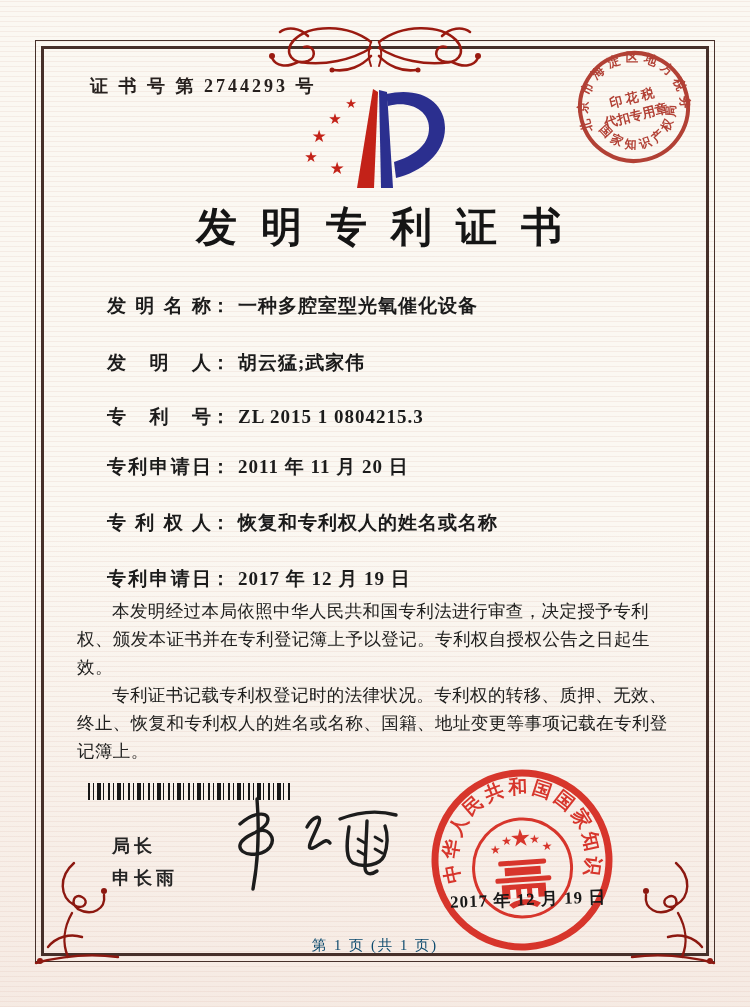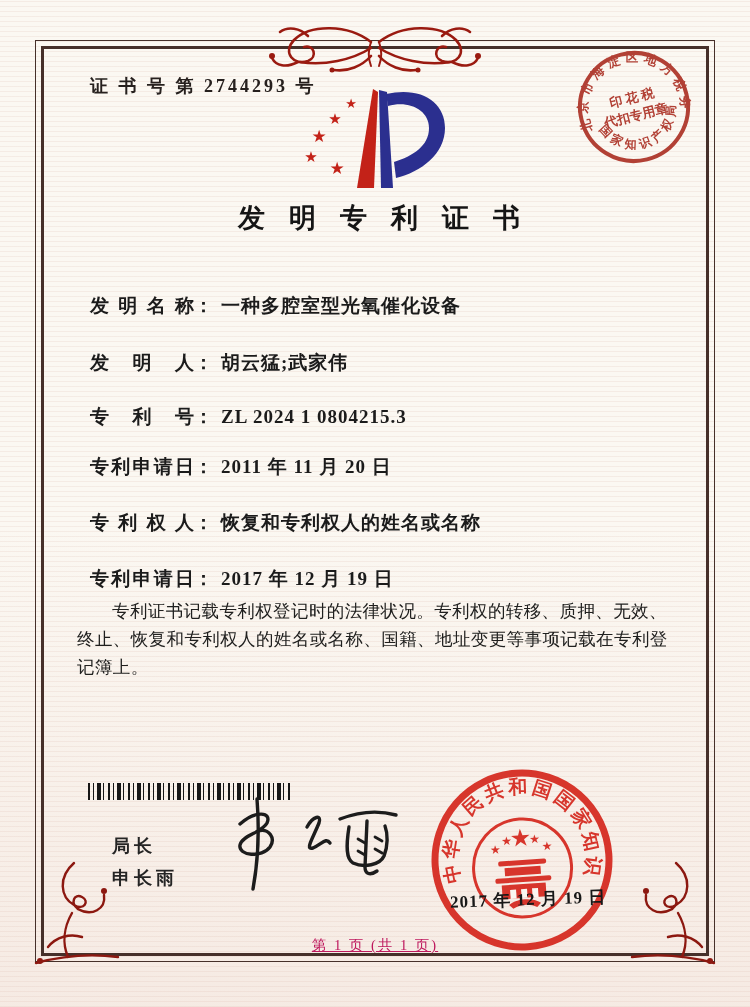--- a/index.html
+++ b/index.html
@@ -23,44 +23,44 @@
   .content{position:absolute;inset:0;z-index:3;}
 
   .cert-no{position:absolute;left:90px;top:74px;font-size:18px;font-weight:700;letter-spacing:3px;color:#26201e;}
 
   .tax-stamp{position:absolute;left:575px;top:48px;width:118px;height:118px;transform:rotate(-14deg);opacity:.88;}
   .logo{position:absolute;left:293px;top:86px;width:170px;height:108px;}
 
   .title{
     position:absolute;left:8px;right:0;top:200px;text-align:center;
     font-family:"Liberation Sans","DejaVu Sans",sans-serif;
-    font-size:27px;font-weight:700;letter-spacing:24px;text-indent:24px;color:#151515;
+    font-size:41px;font-weight:700;letter-spacing:24px;text-indent:24px;color:#151515;
   }
 
   .fields{position:absolute;left:90px;top:288px;right:70px;}
   .frow{position:absolute;left:0;font-size:19px;font-weight:700;white-space:nowrap;color:#1b1b1b;}
-  .flabel{display:inline-block;width:104px;text-align:justify;text-align-last:justify;vertical-align:bottom;}
+  .flabel{display:inline-block;width:104px;text-align:justify;text-align-last:justify;vertical-align:bottom;margin-left:17px;}
   .fsep{display:inline-block;margin-right:8px;}
   .fvalue{letter-spacing:1px;margin-top:28px;}
 
   .body-text{position:absolute;left:77px;right:72px;top:597px;font-size:17.5px;line-height:28px;letter-spacing:.4px;color:#20201f;}
   .body-text p{margin:0;text-indent:2em;}
 
   .barcode{
     position:absolute;left:88px;top:783px;width:204px;height:17px;
     background:repeating-linear-gradient(90deg,#161616 0 2px,transparent 2px 5px,#161616 5px 6px,transparent 6px 9px,#161616 9px 13px,transparent 13px 15px,#161616 15px 16px,transparent 16px 20px);
   }
 
   .sig-block{position:absolute;left:88px;top:830px;font-size:18px;line-height:32px;letter-spacing:4px;color:#242424;font-weight:600;margin-left:24px;}
   .signature{position:absolute;left:212px;top:792px;width:195px;height:102px;}
 
   .seal{position:absolute;left:430px;top:768px;width:184px;height:184px;transform:rotate(-4deg);opacity:.93;}
   .grant-date{position:absolute;left:450px;top:888px;font-size:17px;font-weight:700;letter-spacing:1px;color:#181818;transform:rotate(-2deg);z-index:4;}
 
-  .footer-page{position:absolute;left:0;right:0;top:936px;text-align:center;font-size:14.5px;letter-spacing:2px;color:#be185d;text-decoration:underline;}
+  .footer-page{position:absolute;left:0;right:0;top:936px;text-align:center;font-size:14.5px;letter-spacing:2px;color:#0c4a6e;}
 
   .ornament-top{position:absolute;left:248px;top:16px;width:254px;height:62px;z-index:2;}
   .ornament-bl{position:absolute;left:28px;bottom:36px;width:96px;height:112px;z-index:2;}
   .ornament-br{position:absolute;right:28px;bottom:36px;width:96px;height:112px;z-index:2;transform:scaleX(-1);}
 </style>
 </head>
 <body>
 
 <div class="page">
 
@@ -139,27 +139,28 @@
         <polygon points="88,102 100,102 94,6 86,4"></polygon>
         <path d="M93,8 C128,0 152,16 152,42 C152,68 128,86 103,92 L101,76 C120,70 136,60 136,42 C136,24 116,14 95,20 Z"></path>
       </g>
     </svg>
 
     <div class="title">发明专利证书</div>
 
     <div class="fields">
       <div class="frow" style="top:5px"><span class="flabel">发明名称</span><span class="fsep">：</span><span class="fvalue">一种多腔室型光氧催化设备</span></div>
       <div class="frow" style="top:62px"><span class="flabel">发明人</span><span class="fsep">：</span><span class="fvalue">胡云猛;武家伟</span></div>
-      <div class="frow" style="top:116px"><span class="flabel">专利号</span><span class="fsep">：</span><span class="fvalue">ZL 2024 1 0804215.3</span></div>
+      <div class="frow" style="top:116px"><span class="flabel">专利号</span><span class="fsep">：</span><span class="fvalue">ZL 2015 1 0804215.3</span></div>
       <div class="frow" style="top:166px"><span class="flabel">专利申请日</span><span class="fsep">：</span><span class="fvalue">2011 年 11 月 20 日</span></div>
       <div class="frow" style="top:222px"><span class="flabel">专利权人</span><span class="fsep">：</span><span class="fvalue">恢复和专利权人的姓名或名称</span></div>
       <div class="frow" style="top:278px"><span class="flabel">专利申请日</span><span class="fsep">：</span><span class="fvalue">2017 年 12 月 19 日</span></div>
     </div>
 
     <div class="body-text">
+      <p>本发明经过本局依照中华人民共和国专利法进行审查，决定授予专利权、颁发本证书并在专利登记簿上予以登记。专利权自授权公告之日起生效。</p>
       <p>专利证书记载专利权登记时的法律状况。专利权的转移、质押、无效、终止、恢复和专利权人的姓名或名称、国籍、地址变更等事项记载在专利登记簿上。</p>
     </div>
 
     <div class="barcode"></div>
 
     <div class="sig-block">
       <div>局长</div>
       <div>申长雨</div>
     </div>
 

